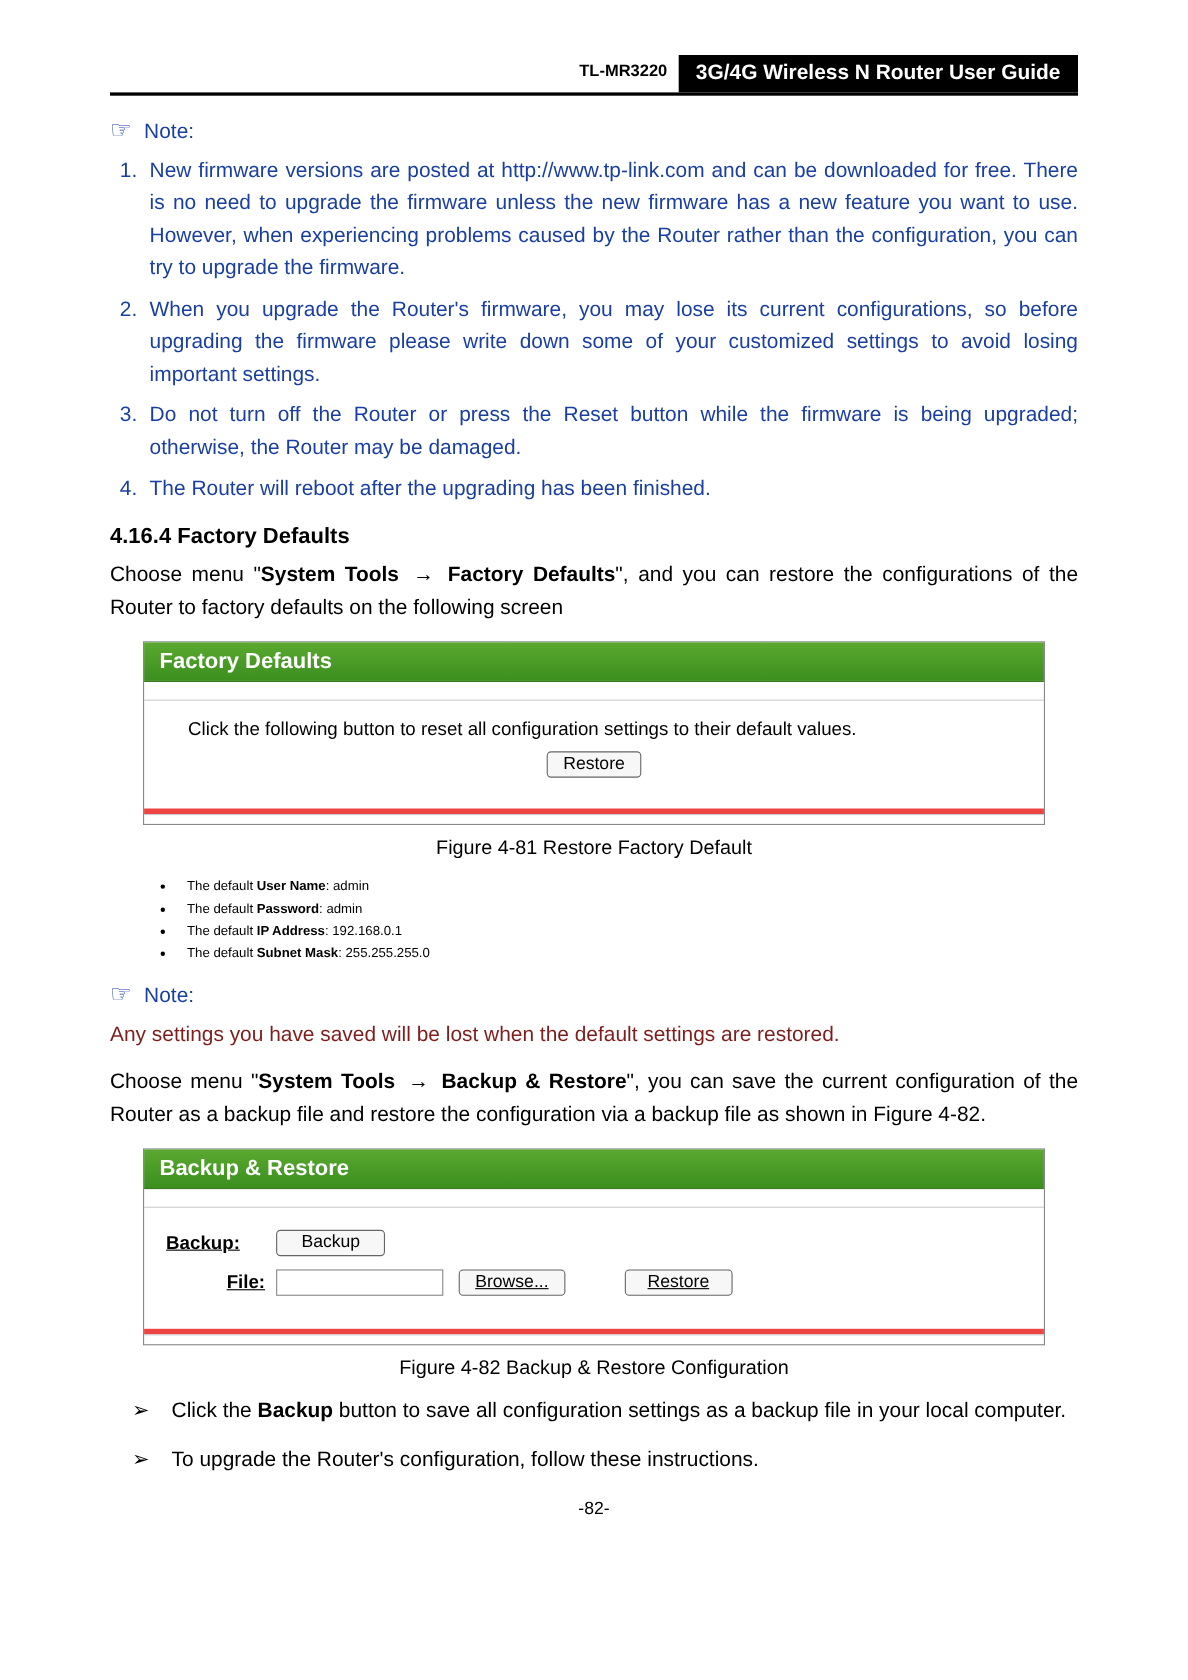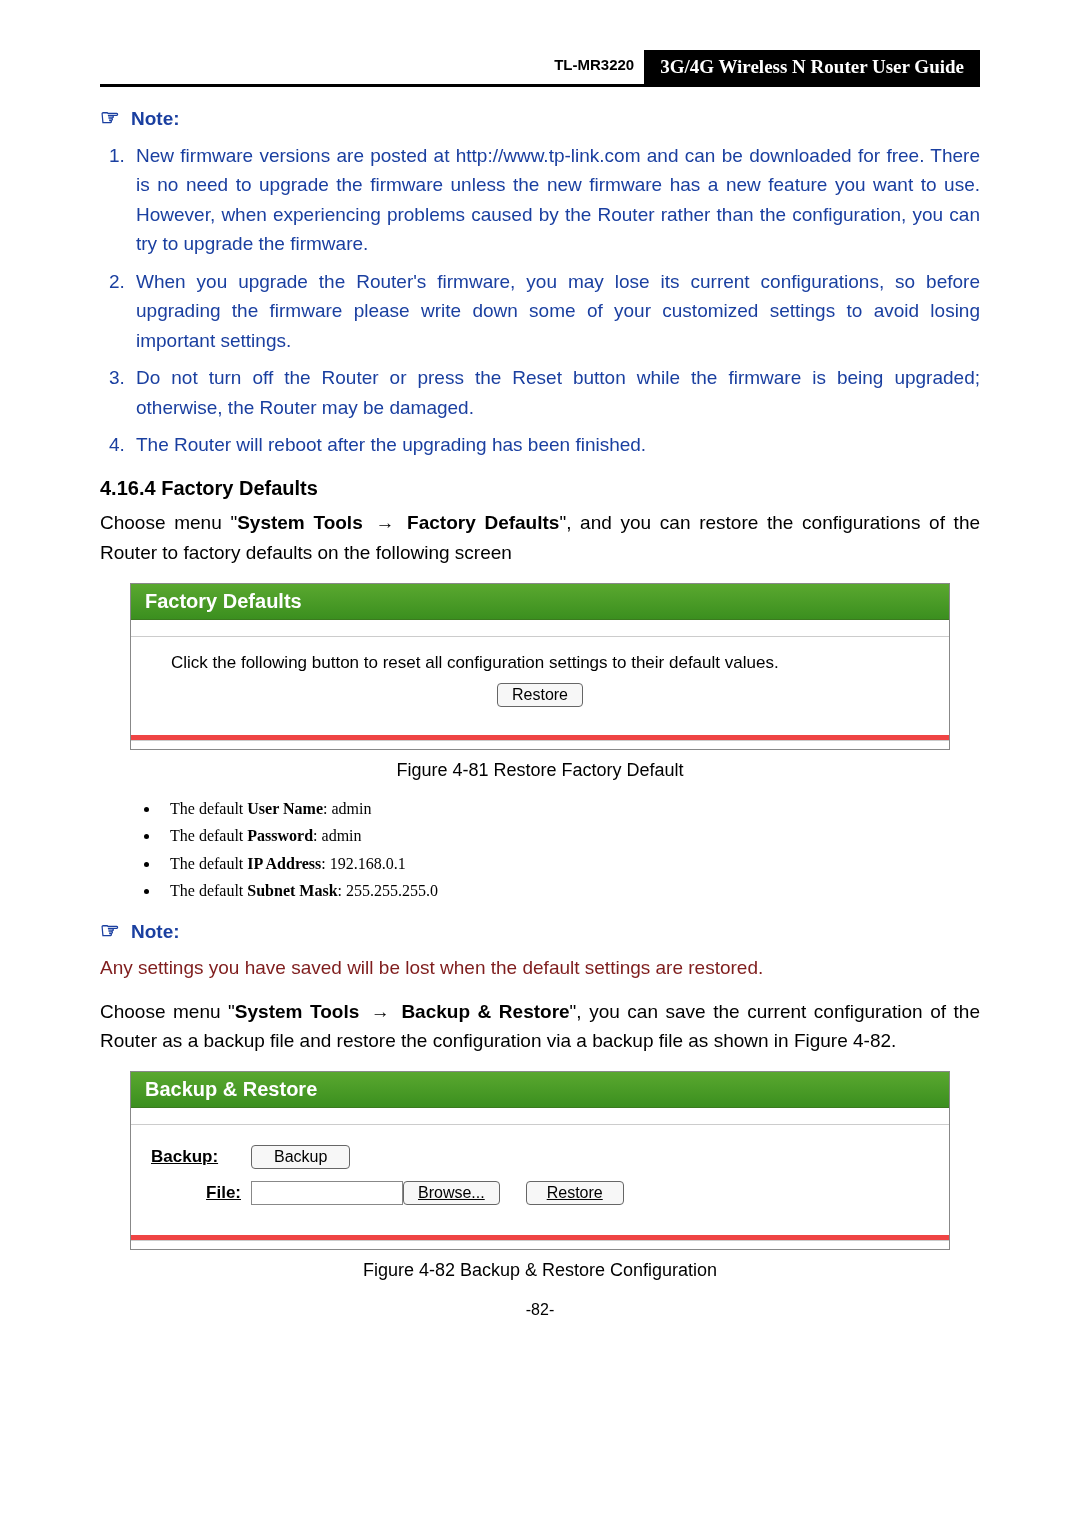--- a/index.html
+++ b/index.html
@@ -25,25 +25,24 @@
     font-weight: bold;
     font-size: 15px;
     padding: 6px 10px 6px 0;
   }
   .guide-title {
     background: #000;
     color: #fff;
     font-weight: bold;
     font-size: 19px;
     padding: 6px 16px;
-    font-family: Liberation Serif, serif;
   }
   .note-line {
     color: #1a3fa0;
-    font-weight: bold;
+    font-weight: normal;
     font-size: 19px;
     margin: 4px 0 10px 0;
   }
   .note-line .hand {
     font-size: 22px;
     margin-right: 6px;
   }
   ol.numbered {
     margin: 0 0 18px 0;
     padding-left: 30px;
@@ -75,23 +74,22 @@
     padding: 0 4px;
   }
   .figure-caption {
     text-align: center;
     font-size: 18px;
     margin: 10px 0 14px 0;
   }
   ul.bullets {
     margin: 6px 0 14px 0;
     padding-left: 60px;
-    font-size: 16px;
+    font-size: 12px;
     line-height: 1.7;
-    font-family: Liberation Serif, serif;
   }
   ul.bullets li {
     padding-left: 10px;
   }
   ul.arrows {
     list-style: none;
     margin: 6px 0 14px 0;
     padding-left: 20px;
     font-size: 19px;
     line-height: 1.6;
@@ -175,20 +173,21 @@
     font-size: 17px;
     padding: 6px 0 10px 0;
   }
   .backup-label {
     font-weight: bold;
     text-align: left;
   }
   .backup-row2 {
     display: flex;
     align-items: center;
+    gap: 14px;
   }
 </style>
 </head>
 <body>
 
 <div class="page">
 
   <div class="header-row">
     <div class="model">TL-MR3220</div>
     <div class="guide-title">3G/4G Wireless N Router User Guide</div>
@@ -263,15 +262,19 @@
           <span class="ui-btn">Browse...</span>
           <span style="width:26px;"></span>
           <span class="ui-btn" style="padding:2px 20px;">Restore</span>
         </div>
       </div>
     </div>
     <div class="fig-bottom-line"></div>
   </div>
   <div class="figure-caption">Figure 4-82    Backup &amp; Restore Configuration</div>
 
+  <ul class="arrows">
+    <li><span>Click the </span><b>Backup</b><span> button to save all configuration settings as a backup file in your local computer.</span></li>
+    <li><span>To upgrade the Router's configuration, follow these instructions.</span></li>
+  </ul>
 
   <div class="page-num">-82-</div>
 </div>
 
 </body></html>

